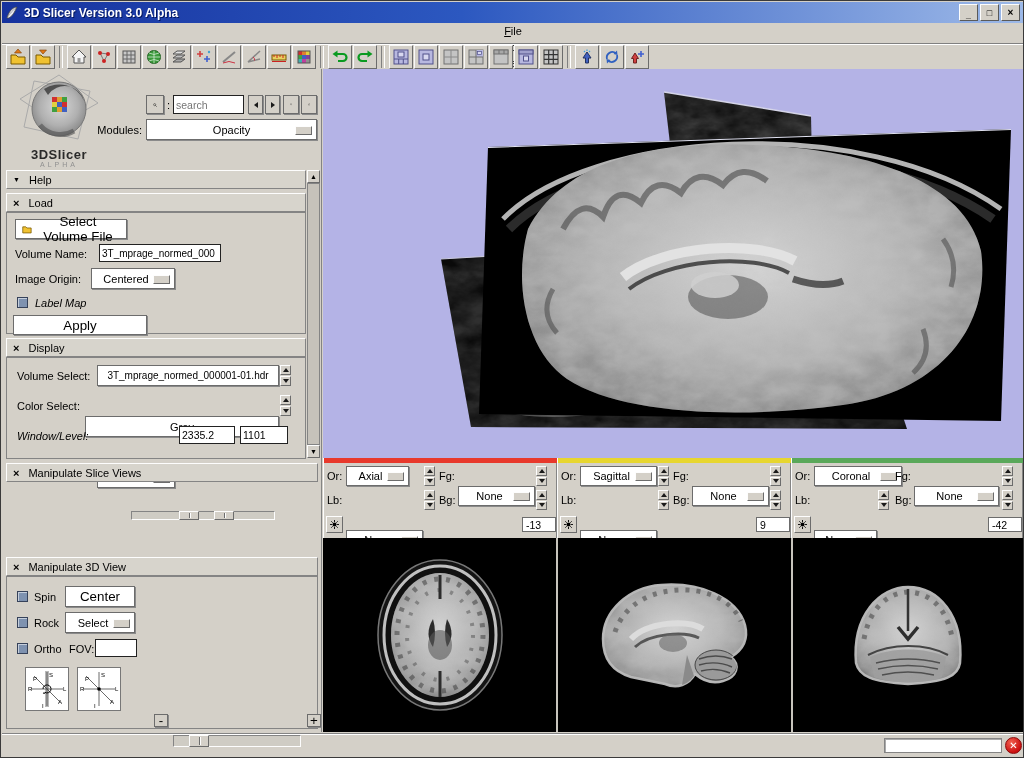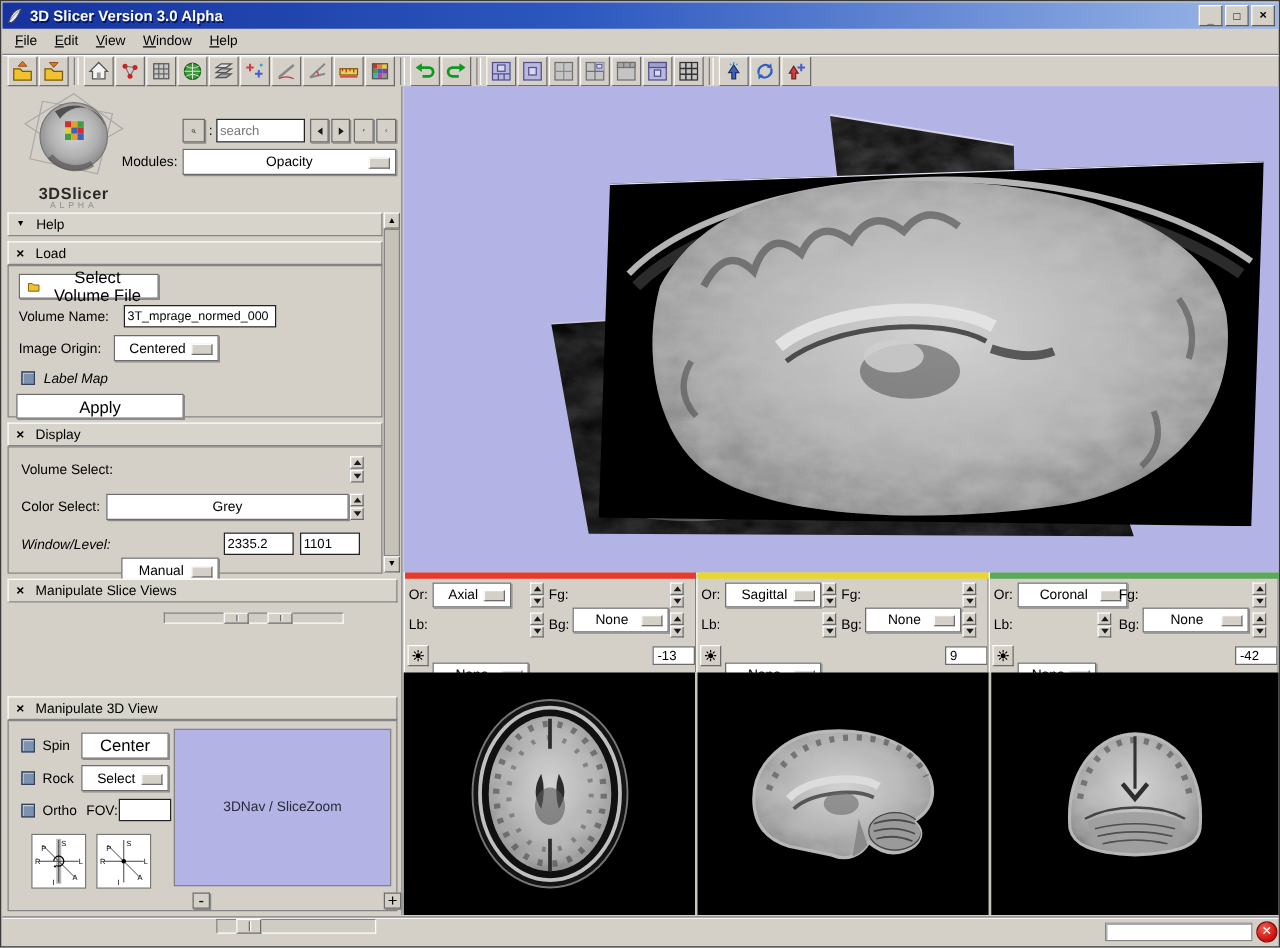--- a/index.html
+++ b/index.html
@@ -7,21 +7,21 @@
   .win{position:relative;width:1024px;height:758px;background:#d4d0c8;border:1px solid #3a3a3a;box-sizing:border-box;overflow:hidden;}
   .abs{position:absolute;box-sizing:border-box;}
   
   .titlebar{left:1px;top:1px;width:1021px;height:21px;background:linear-gradient(90deg,#16329e 0%,#2c58c0 45%,#9db9e8 100%);display:flex;align-items:center;padding:0 3px;color:#fff;}
   .title-text{font-weight:bold;font-size:12px;margin-left:5px;text-shadow:1px 1px 0 #00145a;}
   .tbtns{margin-left:auto;display:flex;gap:2px;}
   .tbtn{width:17px;height:15px;background:#d4d0c8;border:1px solid;border-color:#fdfdfd #5a5a5a #5a5a5a #fdfdfd;color:#000;display:flex;align-items:flex-end;justify-content:center;font-size:9px;font-weight:bold;line-height:10px;}
   .tbtn.max{align-items:center;}
   .tbtn.close{align-items:center;font-size:10px;}
   
-  .menubar{left:1px;top:22px;width:1021px;height:20px;display:flex;align-items:center;padding-left:5px;}
+  .menubar{left:1px;top:22px;width:1021px;height:20px;display:flex;align-items:center;padding-left:5px;flex-direction:column;}
   .menu-item{padding:2px 9px 2px 5px;}
   
   .toolbar{left:1px;top:42px;width:1021px;height:26px;border-top:1px solid #808080;box-shadow:inset 0 1px 0 #ffffff;display:flex;align-items:center;padding-left:4px;gap:1px;}
   .tb{width:24px;height:24px;background:#d4d0c8;border:1px solid;border-color:#f8f8f8 #6c6c6c #6c6c6c #f8f8f8;display:flex;align-items:center;justify-content:center;padding:0;}
   .tsep{width:2px;height:22px;border-left:1px solid #808080;border-right:1px solid #ffffff;margin:0 3px;}
   
   .pbtn{background:#fff;border:1px solid #6c6c6c;box-shadow:1px 1px 0 #8a8a8a;display:flex;align-items:center;justify-content:center;gap:4px;}
   .dd{background:#fff;border:1px solid #6c6c6c;box-shadow:1px 1px 0 #8a8a8a;display:flex;align-items:center;justify-content:center;position:relative;}
   .dash{width:15px;height:7px;background:#d4d0c8;border:1px solid;border-color:#fdfdfd #6c6c6c #6c6c6c #fdfdfd;position:absolute;right:4px;top:50%;margin-top:-4px;}
   .inp{background:#fff;border:1px solid #6c6c6c;font-family:inherit;font-size:10.5px;padding:0 2px;}
@@ -350,20 +350,23 @@
           <span>Apply</span>
         </button>
     </div>
 
     <div class="abs shdr" style="left:4px;top:269px;width:300px;height:19px;">
       <span style="font-weight:bold;">×</span>
       <span>Display</span>
     </div>
     <div class="abs sbody" style="left:4px;top:288px;width:300px;height:102px;">
       <span class="abs lbl" style="left:10px;top:12px;">Volume Select:</span>
+      <div class="abs dd" style="left:90px;top:7px;width:182px;height:21px;font-size:10px;">
+          <span>3T_mprage_normed_000001-01.hdr</span>
+        </div>
       <span class="abs spin" style="left:273px;top:7px;height:21px;">
           <button>
             <span class="tri-u"></span>
           </button>
           <button>
             <span class="tri-d"></span>
           </button>
         </span>
       <span class="abs lbl" style="left:10px;top:42px;">Color Select:</span>
       <div class="abs dd" style="left:78px;top:37px;width:194px;height:21px;">
@@ -436,23 +439,20 @@
           <circle cx="21" cy="21" r="1.8" fill="#000"></circle>
           <text x="23" y="9" font-size="6" fill="#000">S</text>
             <text x="7" y="13" font-size="6" fill="#000">P</text>
           <text x="2" y="23" font-size="6" fill="#000">R</text>
             <text x="37" y="23" font-size="6" fill="#000">L</text>
           <text x="16" y="40" font-size="6" fill="#000">I</text>
             <text x="32" y="36" font-size="6" fill="#000">A</text>
         </svg>
       </span>
 
-      <div class="abs" style="left:132px;top:6px;width:174px;height:126px;background:#b4b3e6;border:1px solid #848484;display:flex;align-items:center;justify-content:center;">
-        <span style="color:#2a2a3a;">3DNav / SliceZoom</span>
-      </div>
       <button class="abs pbtn" style="left:147px;top:137px;width:13px;height:13px;background:#d4d0c8;">
           <span>-</span>
         </button>
       <div class="abs sl" style="left:166px;top:137px;width:128px;height:12px;">
           <span class="slh" style="left:12%;"></span>
         </div>
       <button class="abs pbtn" style="left:300px;top:137px;width:13px;height:13px;background:#d4d0c8;">
           <span>+</span>
         </button>
     </div>

